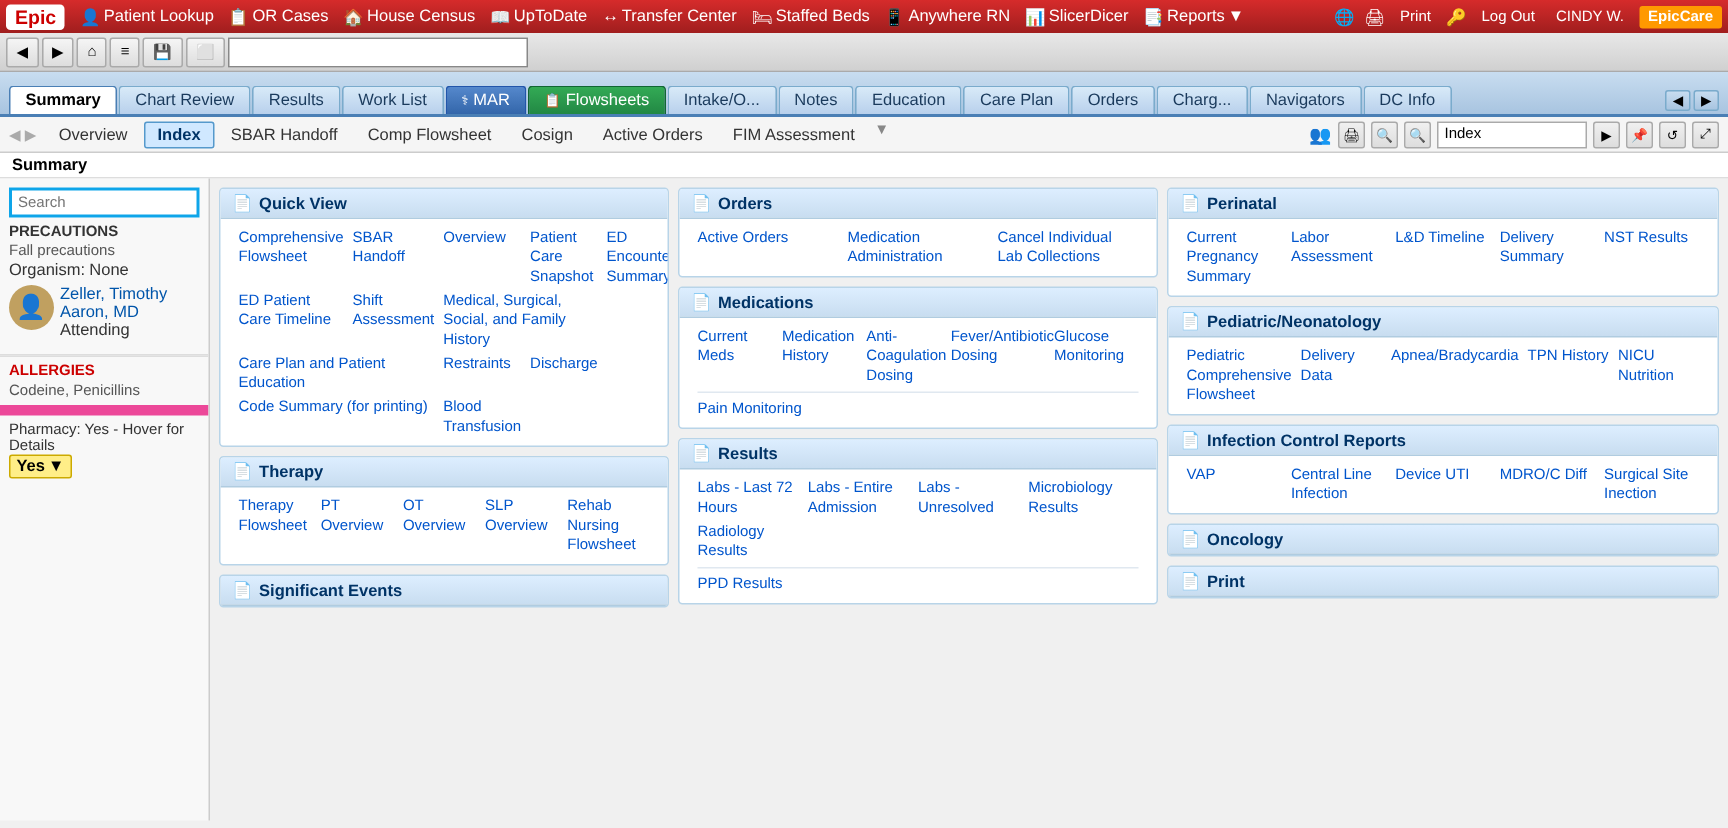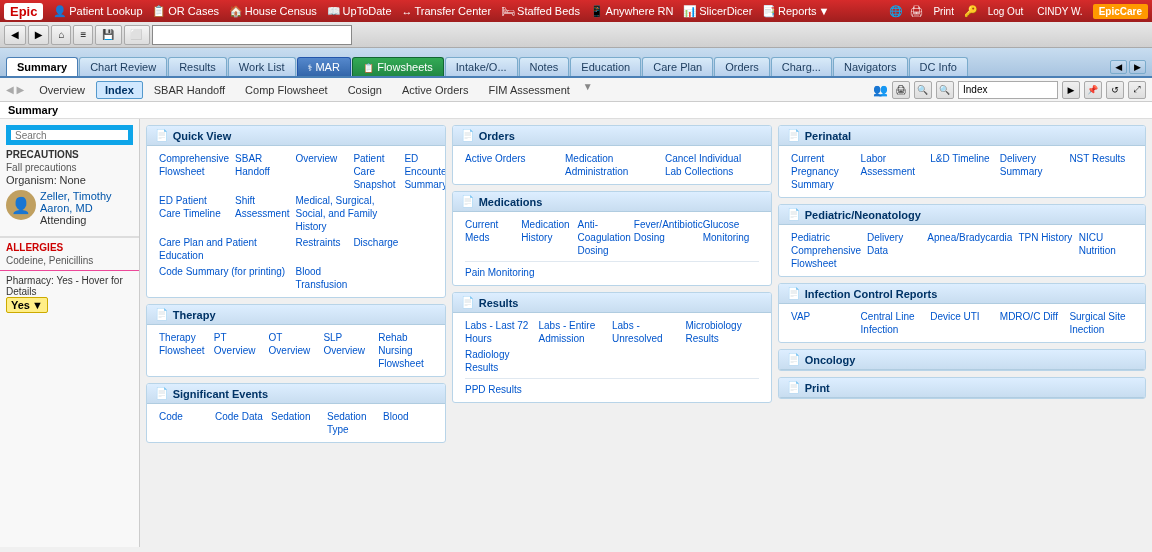--- a/index.html
+++ b/index.html
@@ -201,21 +201,21 @@
       border-right: 1px solid #ccc;
       display: flex;
       flex-direction: column;
       overflow: hidden;
     }
     .sidebar-avatar-area {
       padding: 6px;
       border-bottom: 1px solid #ddd;
     }
     .search-box {
-      border: 5px solid #0ea5e9;
+      border: 2px solid #0ea5e9;
       height: 20px;
       width: 100%;
       padding: 1px 4px;
       font-size: 10px;
       background: #fff;
       margin-bottom: 4px;
     }
     .precautions-header {
       font-size: 10px;
       font-weight: bold;
@@ -237,21 +237,21 @@
       flex-shrink: 0;
       overflow: hidden;
       display: flex; align-items: center; justify-content: center;
       font-size: 16px;
     }
     .doctor-info { font-size: 10px; color: #333; }
     .doctor-name { font-weight: normal; color: #0055aa; }
     .allergies-section { padding: 4px 6px; border-top: 1px solid #ddd; }
     .allergies-header { font-size: 10px; font-weight: bold; color: #cc0000; margin-bottom: 2px; }
     .allergies-item { font-size: 10px; color: #555; }
-    .pharmacy-section { padding: 4px 6px; border-top: 1px solid #ec4899; }
+    .pharmacy-section { padding: 4px 6px; border-top: 7px solid #ec4899; }
     .pharmacy-text { font-size: 10px; color: #333; }
     .yes-badge {
       display: inline-flex;
       align-items: center;
       background: #ffee88;
       border: 1px solid #ccaa00;
       border-radius: 2px;
       padding: 1px 4px;
       font-size: 10px;
       font-weight: bold;
@@ -507,29 +507,20 @@
             <a class="card-link">Rehab Nursing Flowsheet</a>
           </div>
         </div>
       </div>
 
       <div class="card">
         <div class="card-header">
           <span>📄</span>
           <span>Significant Events</span>
         </div>
-        <div class="card-body">
-          <div style="display:grid; grid-template-columns: repeat(5, 1fr); gap: 3px 6px;">
-            <a class="card-link">Code</a>
-            <a class="card-link">Code Data</a>
-            <a class="card-link">Sedation</a>
-            <a class="card-link">Sedation Type</a>
-            <a class="card-link">Blood</a>
-          </div>
-        </div>
       </div>
 
     </div>
 
     <div class="col-mid">
 
       <div class="card">
         <div class="card-header">
           <span>📄</span>
           <span>Orders</span>

